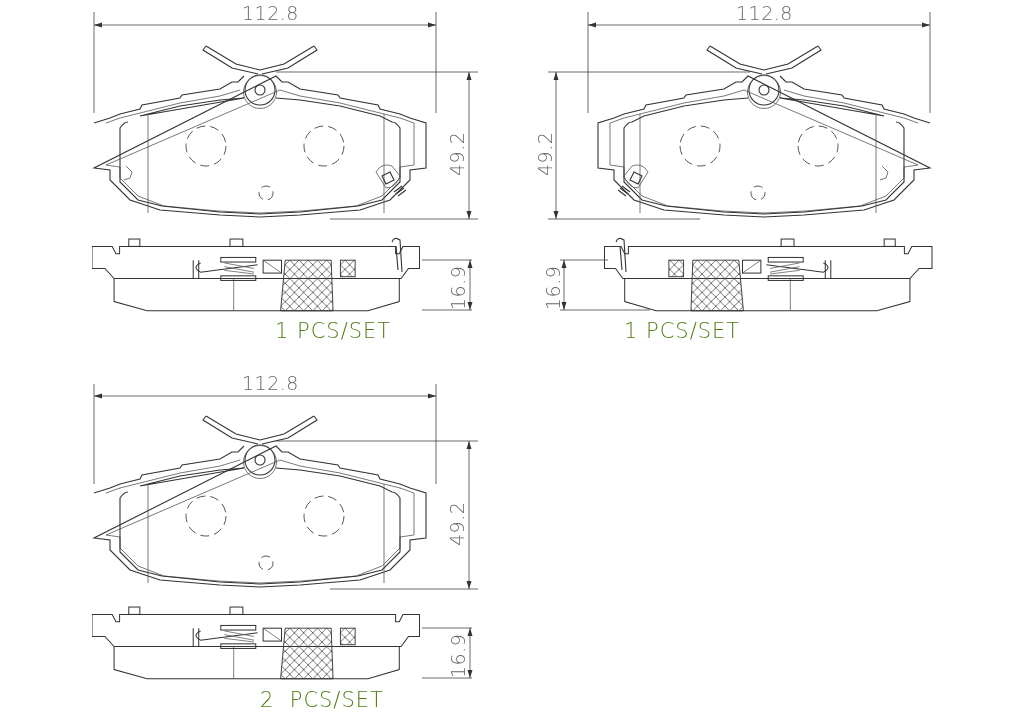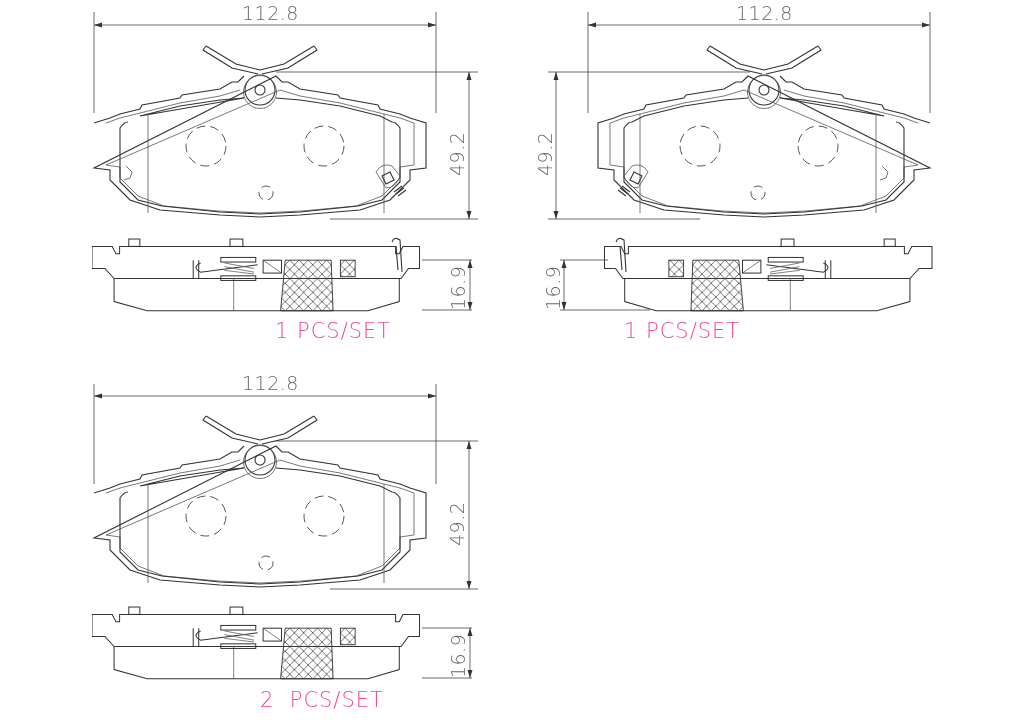--- a/index.html
+++ b/index.html
@@ -5,21 +5,21 @@
     html, body { margin: 0; padding: 0; background: #ffffff; }
     body { width: 1024px; height: 724px; position: relative; overflow: hidden; }
     .drawing { position: absolute; text-align: center; }
     svg { display: block; }
     .ln { fill: none; stroke: #333; stroke-width: 1.1; }
     .thin { fill: none; stroke: #555; stroke-width: 0.8; }
     .dim { fill: none; stroke: #444; stroke-width: 0.8; }
     .dash { fill: none; stroke: #444; stroke-width: 0.9; stroke-dasharray: 9 5; }
     .arrow { fill: #333; stroke: none; }
     .dimtxt { font-family: "DejaVu Sans", sans-serif; font-size: 19px; fill: #666; font-weight: 200; letter-spacing: 0.5px; }
-    .settxt { position: absolute; font-family: "DejaVu Sans", sans-serif; font-size: 21px; color: #ec4899; font-weight: 300; letter-spacing: 1px; white-space: pre; }
+    .settxt { position: absolute; font-family: "DejaVu Sans", sans-serif; font-size: 21px; color: #4d7c0f; font-weight: 300; letter-spacing: 1px; white-space: pre; }
   </style>
 </head>
 <body>
 
 <svg width="0" height="0" style="position:absolute">
   <defs>
     <pattern id="hatch" patternUnits="userSpaceOnUse" width="10" height="10">
       <path d="M0,0 L10,10 M10,0 L0,10" stroke="#444" stroke-width="0.8"></path>
     </pattern>
 

